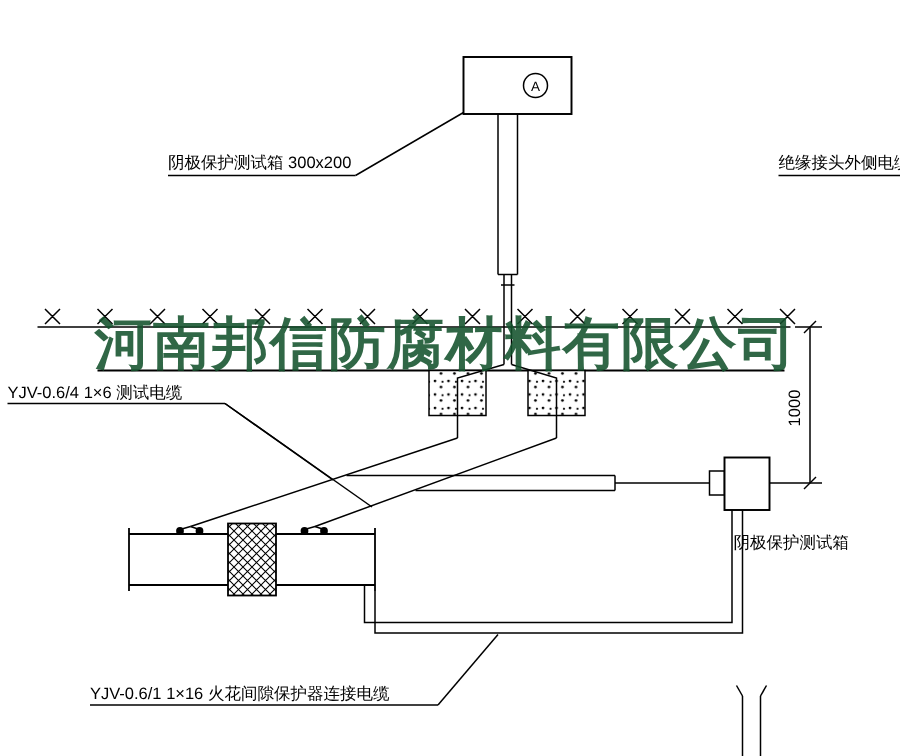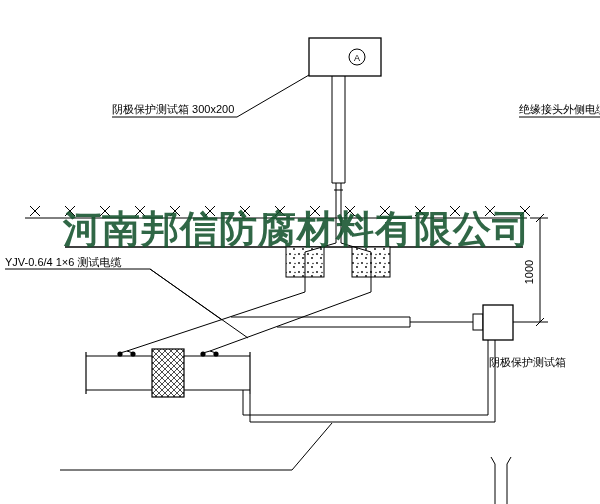--- a/index.html
+++ b/index.html
@@ -156,16 +156,17 @@
   </svg>
 
   <div class="lbl" style="left:112px;top:103px">阴极保护测试箱 300x200</div>
 
   <div class="lbl lbl-clip" style="left:519px;top:103px;width:81px">绝缘接头外侧电缆</div>
 
   <div class="lbl" style="left:5px;top:256px">YJV-0.6/4 1×6  测试电缆</div>
 
   <div class="lbl" style="left:489px;top:356px">阴极保护测试箱</div>
 
+  <div class="lbl" style="left:60px;top:457px">YJV-0.6/1 1×16  火花间隙保护器连接电缆</div>
 
   <div id="watermark">河南邦信防腐材料有限公司</div>
 
 </div>
 
 </body></html>

